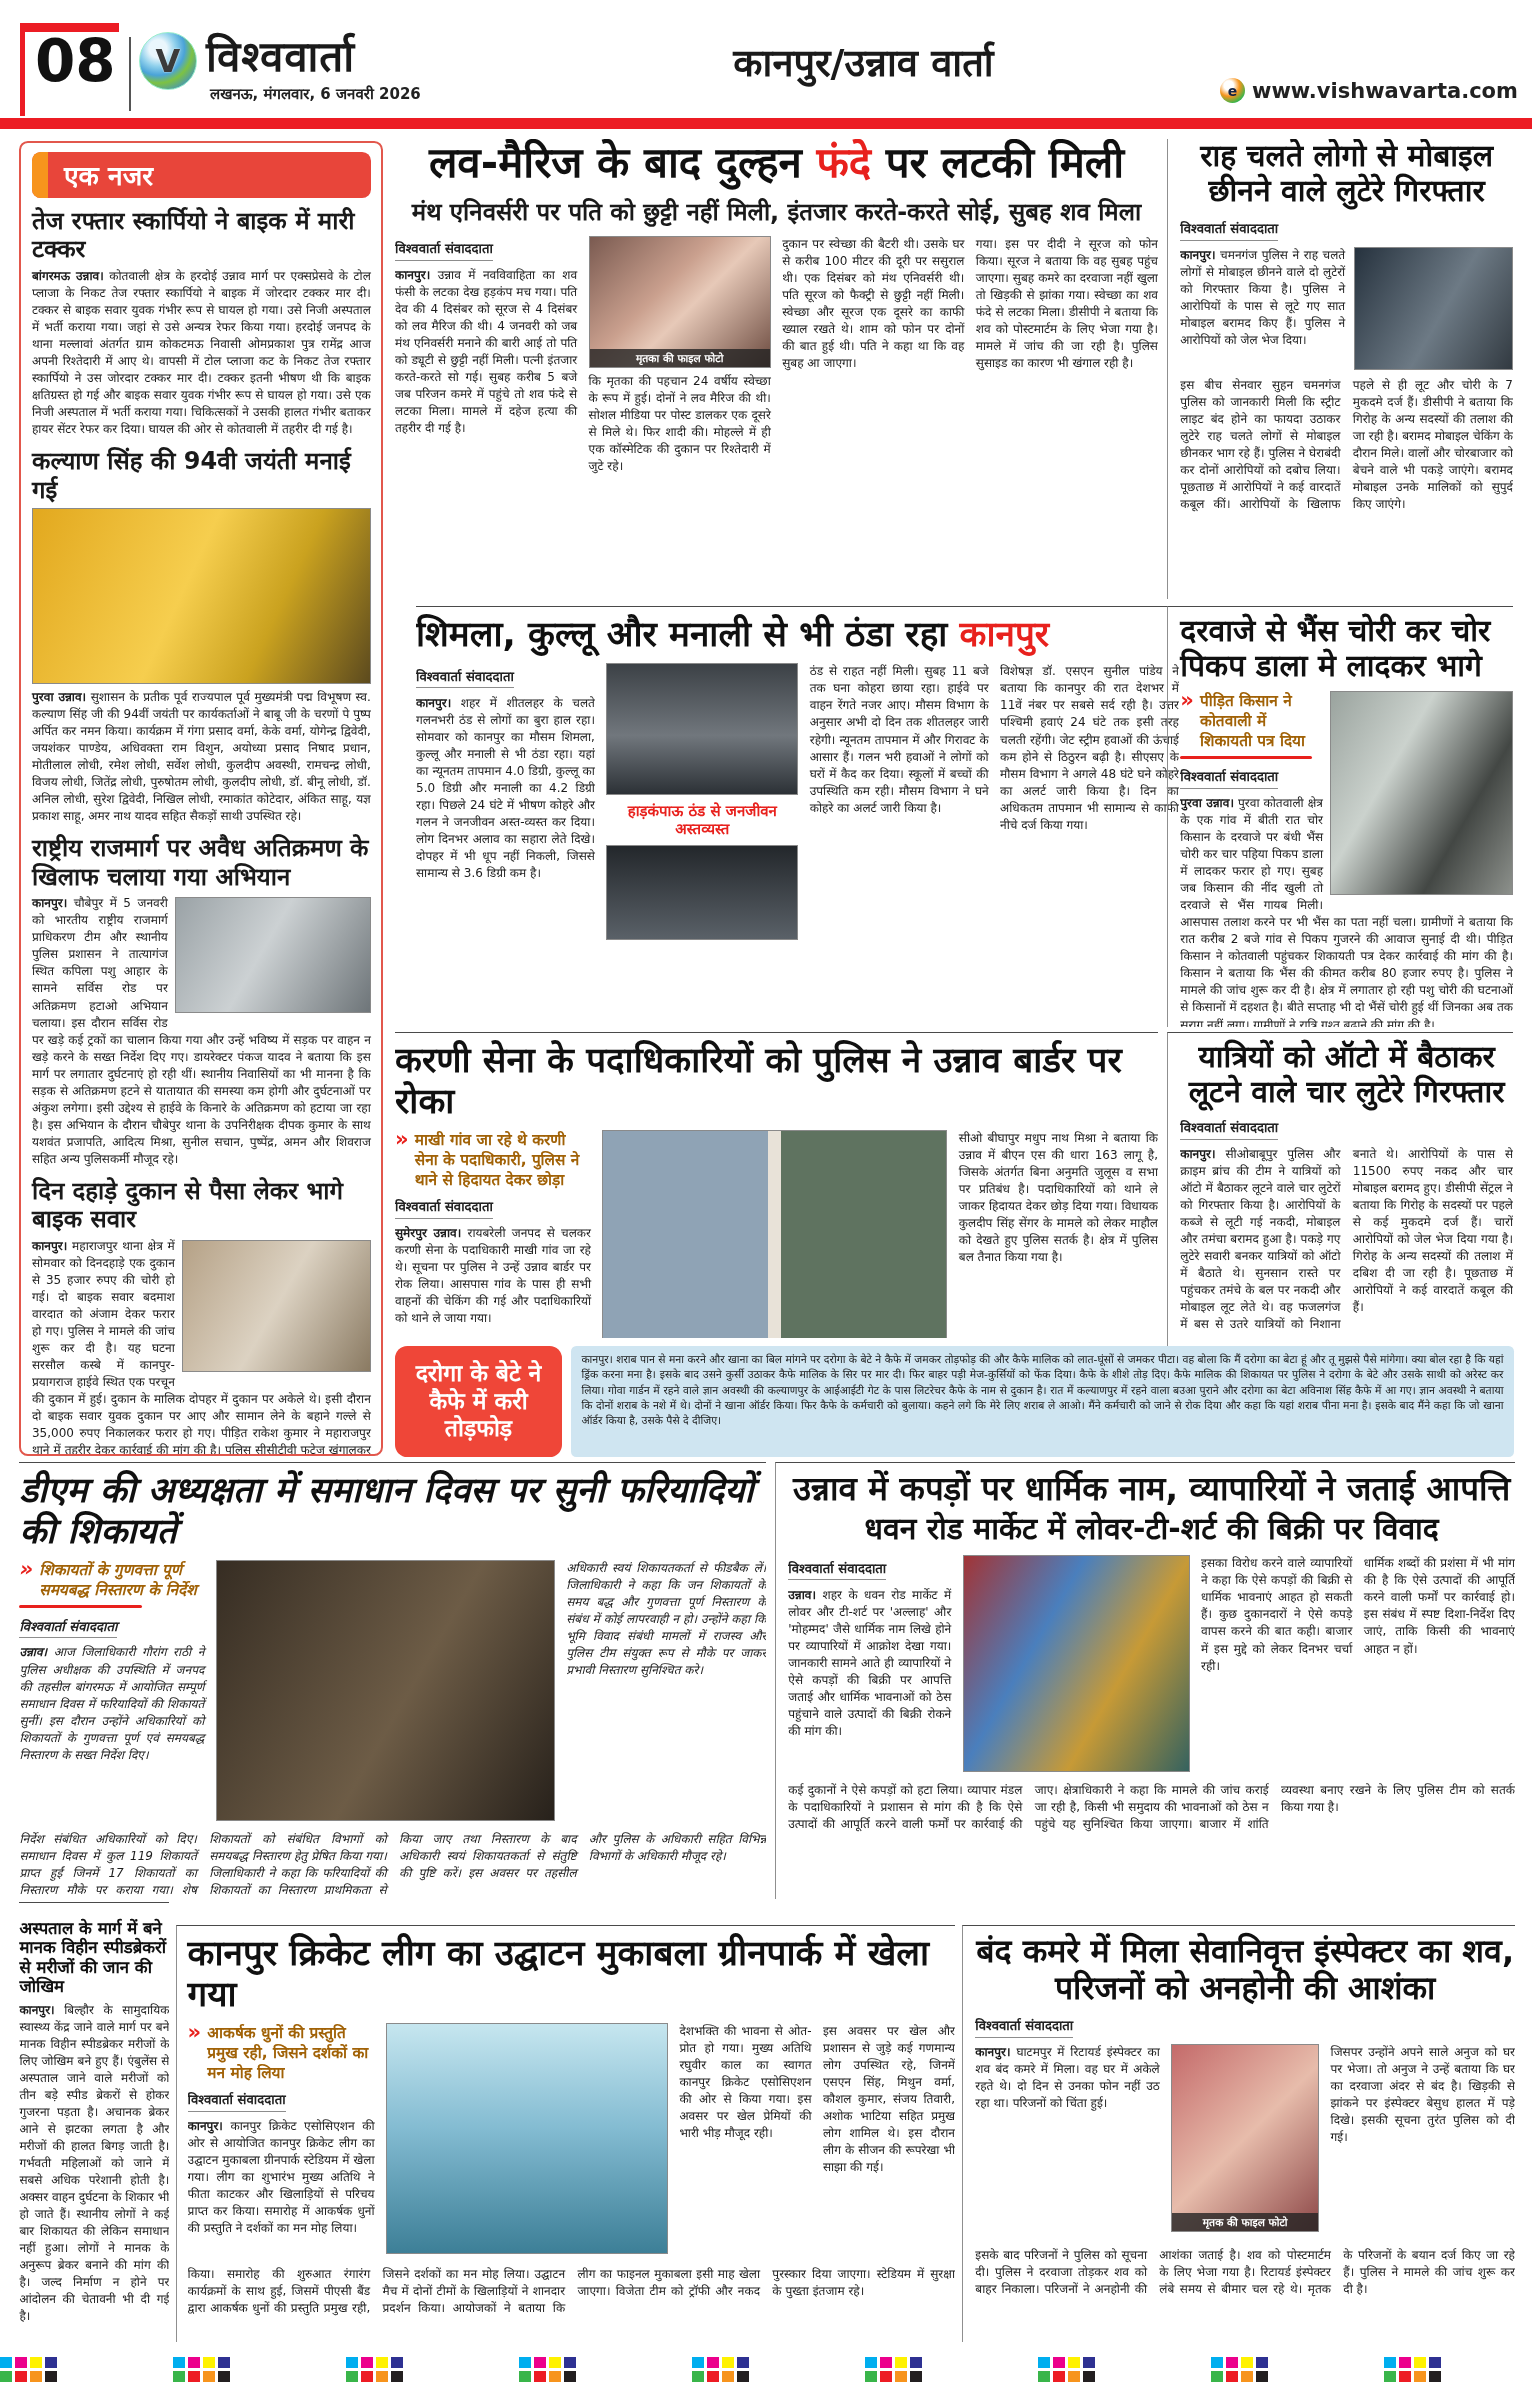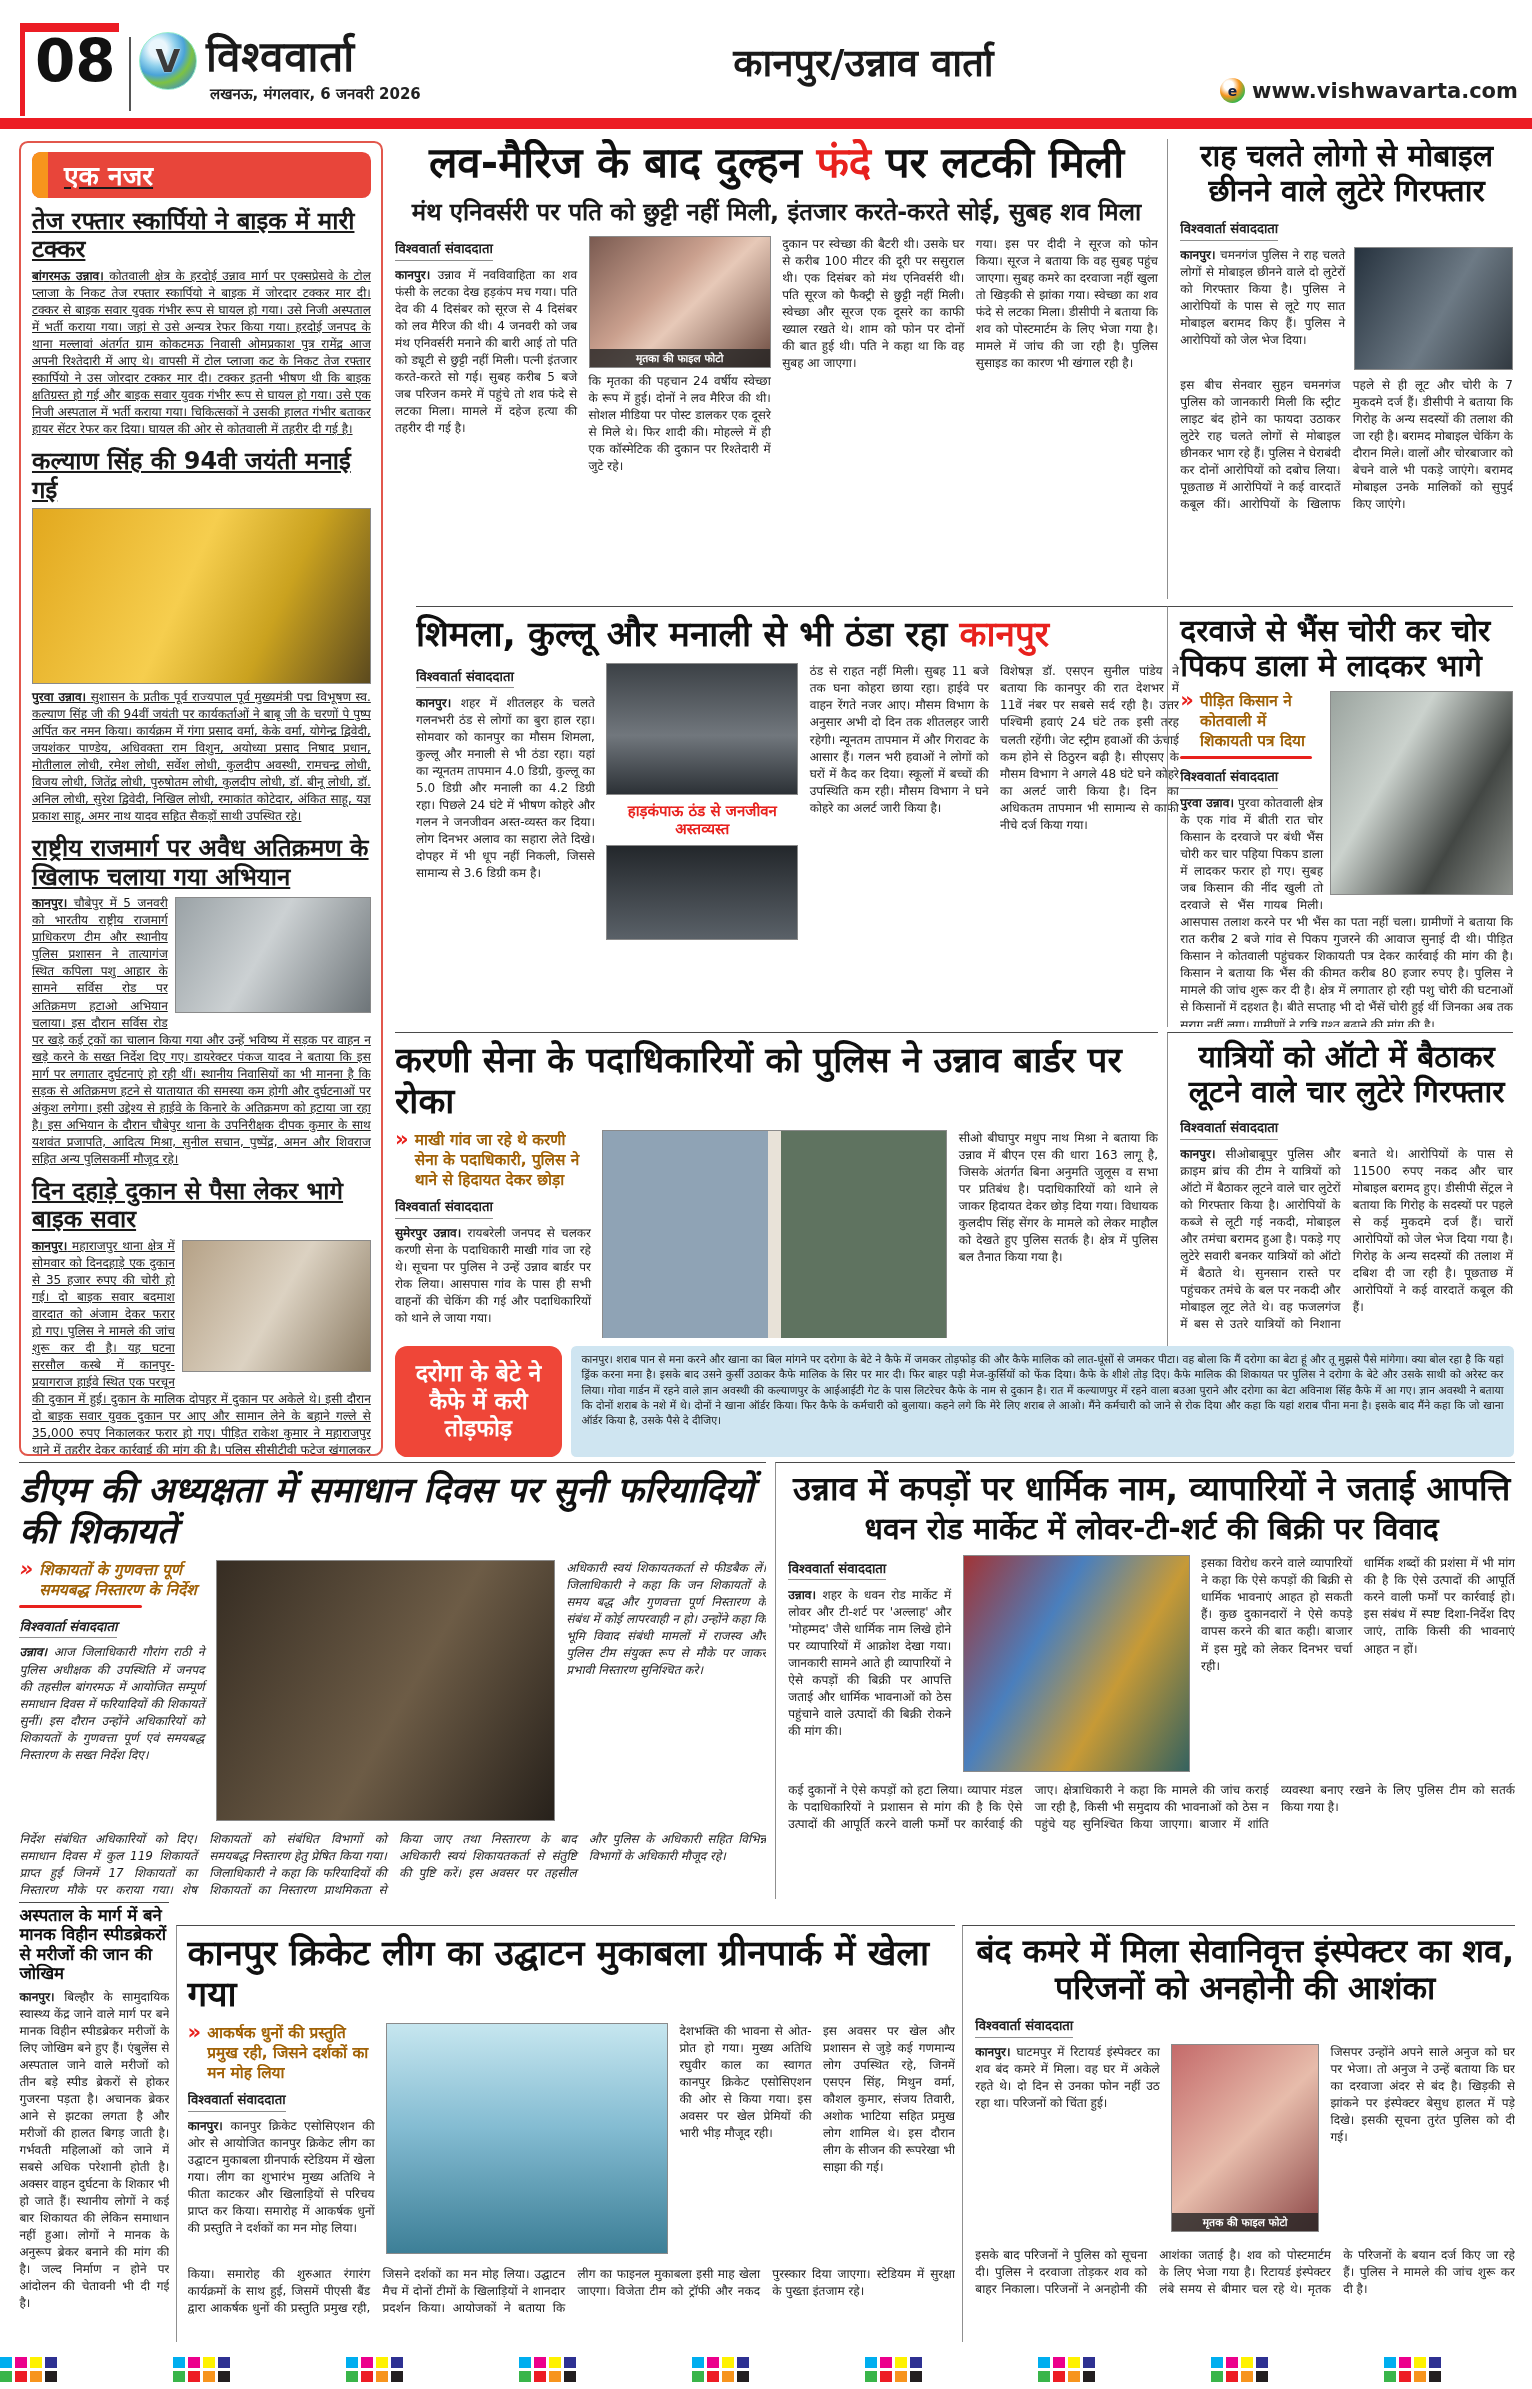--- a/index.html
+++ b/index.html
@@ -58,41 +58,41 @@
   .ph-fog1{background:linear-gradient(180deg,#3c4146,#71777d 55%,#2c3136);}
   .ph-fog2{background:linear-gradient(180deg,#23272b,#5a6168);}
   .ph-buffalo{background:linear-gradient(120deg,#9aa39e,#cbd2cd 35%,#434744 70%,#8d918c 100%);}
   .ph-karni{background:linear-gradient(90deg,#8fa3b5 0 48%,#e8e2d8 48% 52%,#5f7360 52%);}
   .ph-meeting{background:linear-gradient(120deg,#362d23,#6d5c46 55%,#27211b);}
   .ph-market{background:linear-gradient(120deg,#a23436,#4a7fbd 35%,#c79a36 65%,#35625f 100%);}
   .ph-stadium{background:linear-gradient(180deg,#c6e6ef,#84bcd2 45%,#3d7f97 100%);}
   .ph-portrait{background:linear-gradient(135deg,#c46a6a,#e7bcab 50%,#8d4848 100%);}
   
   .ek-box{left:19.4px;top:141px;width:364px;height:1315px;border:2.6px solid #e2574c;border-radius:8.8px;
-          padding:8.8px 10.6px;box-sizing:border-box;overflow:hidden;text-decoration:underline;}
+          padding:8.8px 10.6px;box-sizing:border-box;overflow:hidden;}
   .ek-bar{display:flex;align-items:stretch;height:46px;background:#e8453a;border-radius:8.8px;overflow:hidden;margin-bottom:5.3px;}
   .ek-accent{width:16px;background:#f7941d;flex:none;}
   .ek-label{color:#fff;font-size:26.4px;font-weight:800;display:flex;align-items:center;padding-left:16px;}
   .ek-h{font-size:24px;font-weight:800;line-height:1.2;margin:8.8px 0 3.5px 0;}
   
   .lm{left:395px;top:139px;width:763px;height:460px;overflow:hidden;}
   .ml{left:1167px;top:139px;width:346px;height:460px;overflow:hidden;padding-left:12.3px;box-sizing:border-box;}
   .wx{left:416px;top:606px;width:763px;height:421px;overflow:hidden;padding-top:7px;box-sizing:border-box;}
   .bf{left:1167px;top:606px;width:346px;height:421px;overflow:hidden;padding:7px 0 0 12.3px;box-sizing:border-box;}
   .ks{left:395px;top:1032px;width:763px;height:306px;overflow:hidden;padding-top:7px;box-sizing:border-box;}
   .al{left:1167px;top:1032px;width:346px;height:423px;overflow:hidden;padding:7px 0 0 12.3px;box-sizing:border-box;}
   .cafe{left:395px;top:1346px;width:1119px;height:111px;display:flex;gap:8.8px;}
   .cafe-label{width:167px;flex:none;background:#ef4638;border-radius:12.3px;color:#fff;
               font-size:23px;font-weight:800;line-height:1.2;display:flex;align-items:center;
               justify-content:center;text-align:center;padding:5.3px;box-sizing:border-box;}
   .cafe-body{flex:1;background:#cfe5f1;border-radius:5.3px;padding:6.2px 10.6px;box-sizing:border-box;
              font-size:10.7px;line-height:1.42;text-align:justify;overflow:hidden;}
   .dm{left:19.4px;top:1462px;width:747px;height:437px;overflow:hidden;padding-top:7px;box-sizing:border-box;font-style:italic;}
   .cl{left:775px;top:1462px;width:740px;height:437px;overflow:hidden;padding:7px 0 0 12.3px;box-sizing:border-box;}
-  .hosp{left:19.4px;top:1902px;width:150px;height:440px;overflow:hidden;padding-top:3px;box-sizing:border-box;}
+  .hosp{left:19.4px;top:1902px;width:150px;height:440px;overflow:hidden;padding-top:16px;box-sizing:border-box;}
   .cr{left:176px;top:1925px;width:779px;height:417px;overflow:hidden;padding:7px 0 0 10.6px;box-sizing:border-box;}
   .insp{left:962px;top:1925px;width:553px;height:417px;overflow:hidden;padding:7px 0 0 12.3px;box-sizing:border-box;}
   .callout{font-size:15px;font-weight:800;color:#e8211d;text-align:center;line-height:1.25;margin:6.2px 0;}
   
   .regbar{left:0;top:2357px;width:1532px;}
   .regrow1{height:11.4px;margin-bottom:2.6px;background:repeating-linear-gradient(90deg,
      #00aeef 0 12.3px,#fff 12.3px 15px,#ec008c 15px 27px,#fff 27px 30px,
      #fff200 30px 42px,#fff 42px 45px,#2e3192 45px 57px,#fff 57px 173px);}
   .regrow2{height:11.4px;background:repeating-linear-gradient(90deg,
      #39b54a 0 12.3px,#fff 12.3px 15px,#ed1c24 15px 27px,#fff 27px 30px,

